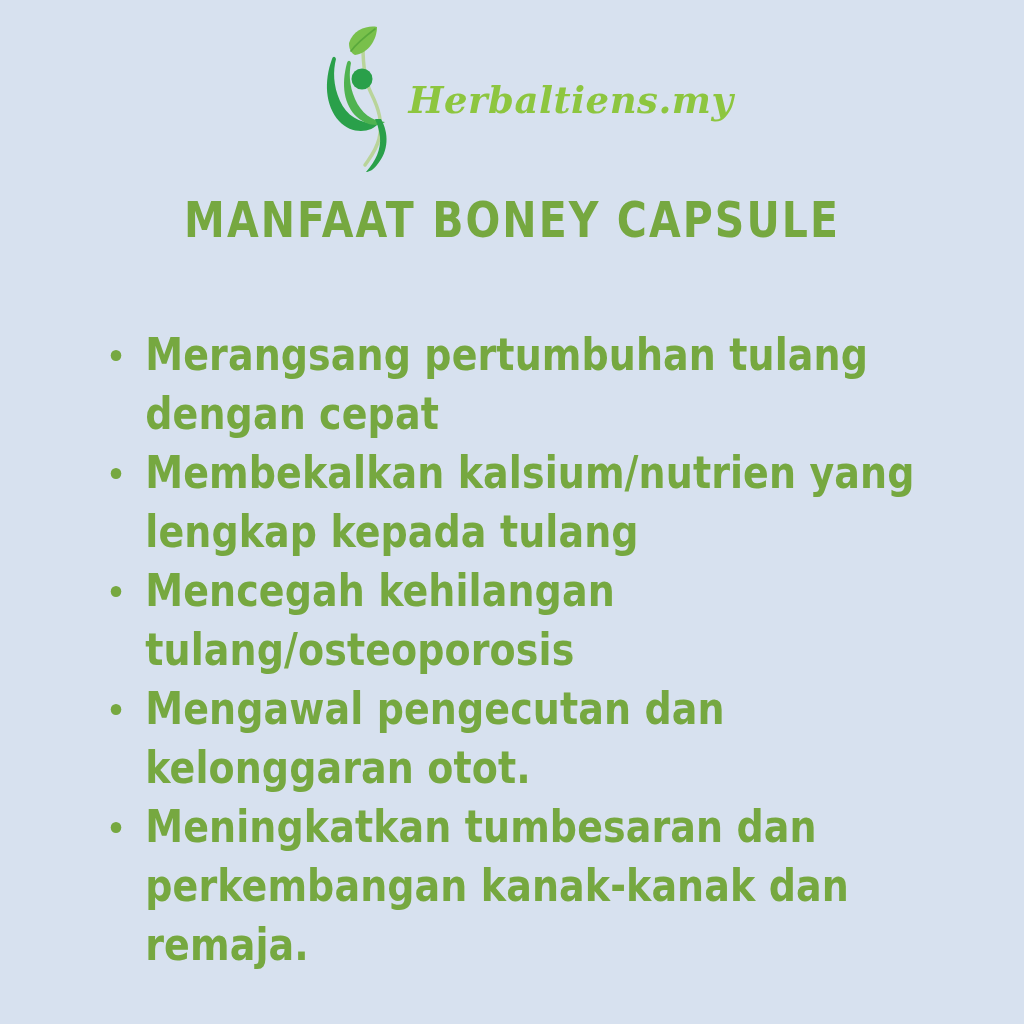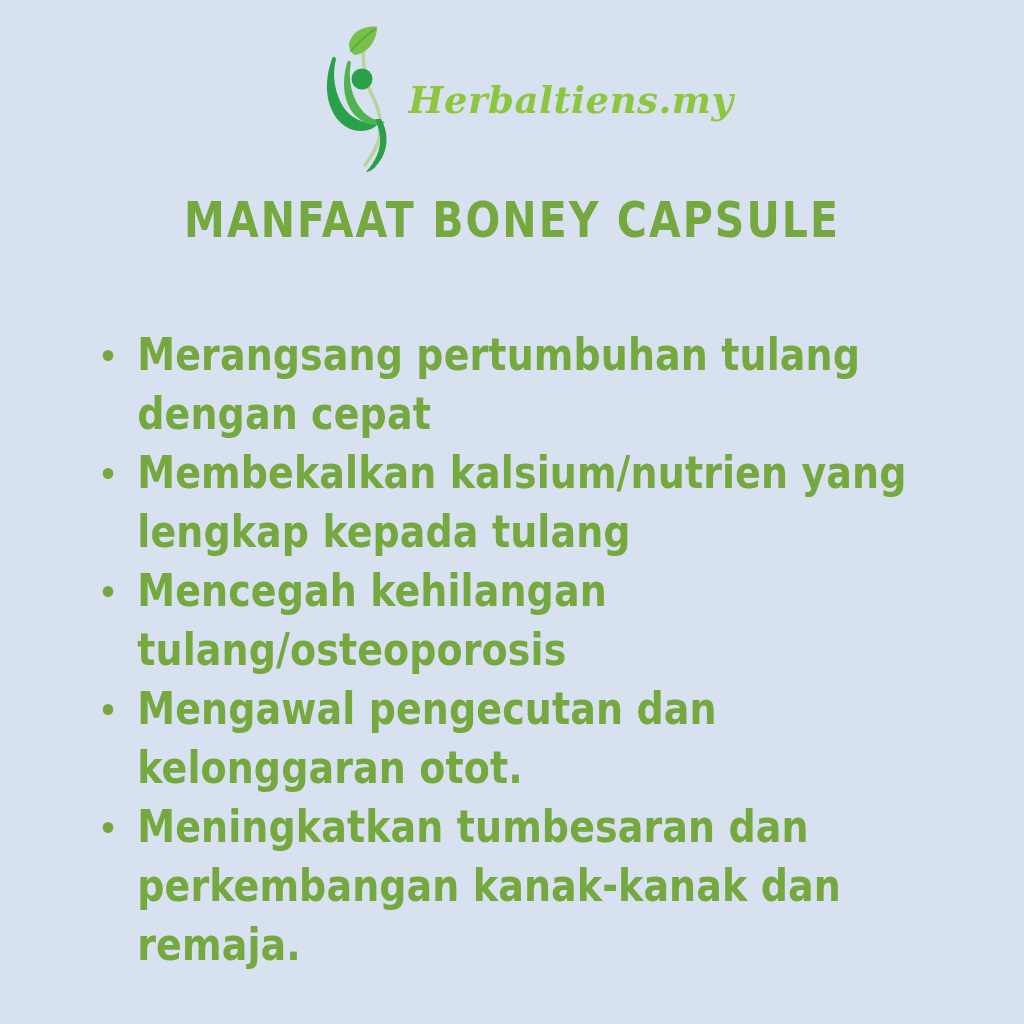--- a/index.html
+++ b/index.html
@@ -71,21 +71,21 @@
     color: #76a840;
     transform: scaleX(0.93);
     transform-origin: center top;
     white-space: nowrap;
   }
 
   
   .benefits {
     position: absolute;
     top: 325px;
-    left: 96px;
+    left: 104px;
     width: 880px;
     margin: 0;
     padding: 0;
     list-style: none;
   }
   .benefit-item {
     position: relative;
     padding-left: 43px;
     color: #76a840;
     font-family: "Liberation Sans Narrow", "DejaVu Sans Condensed", "Liberation Sans", sans-serif;

